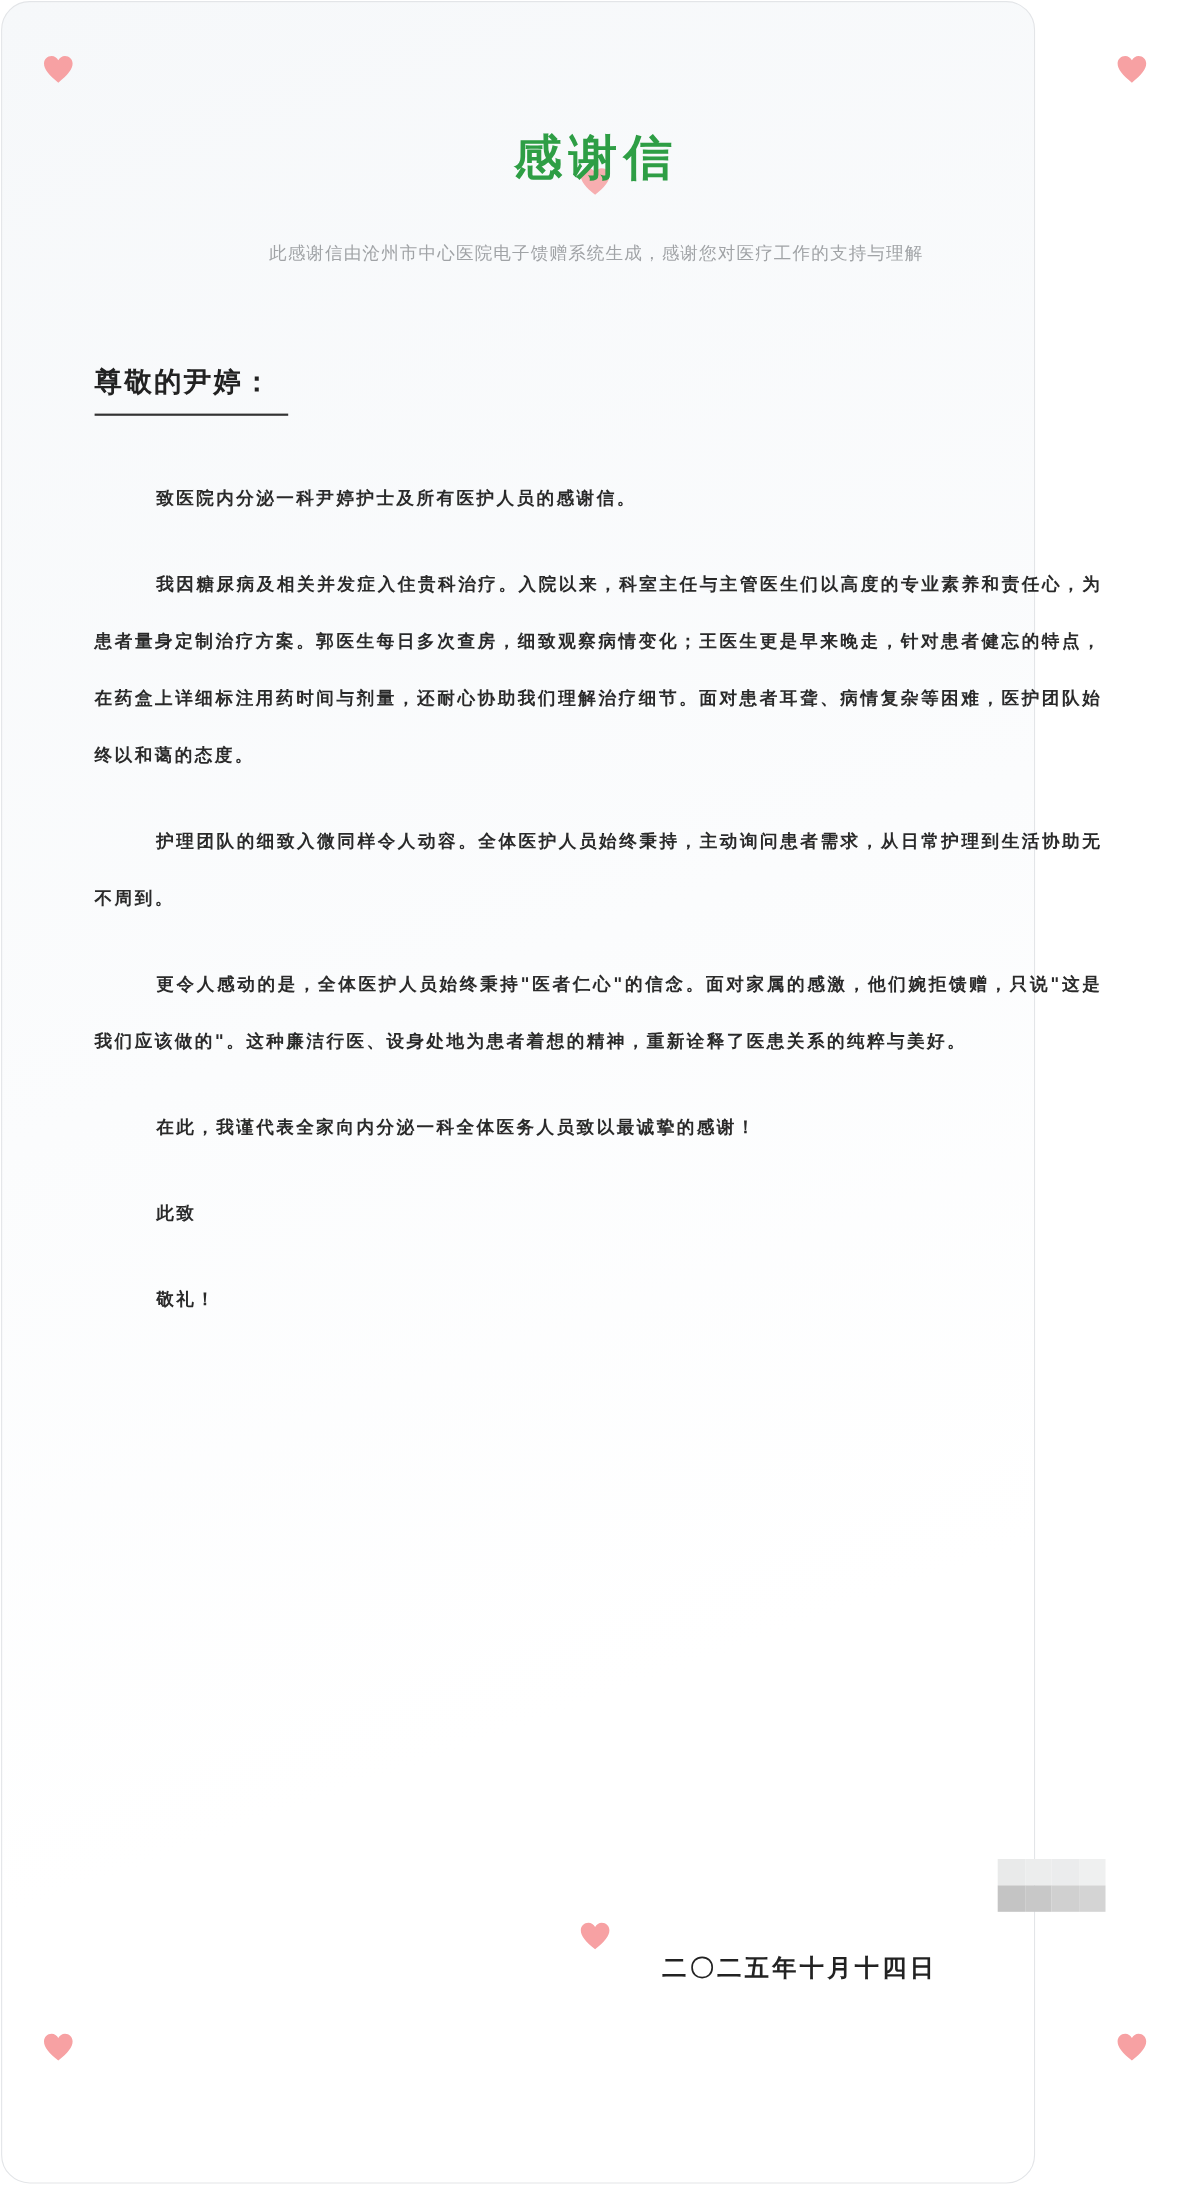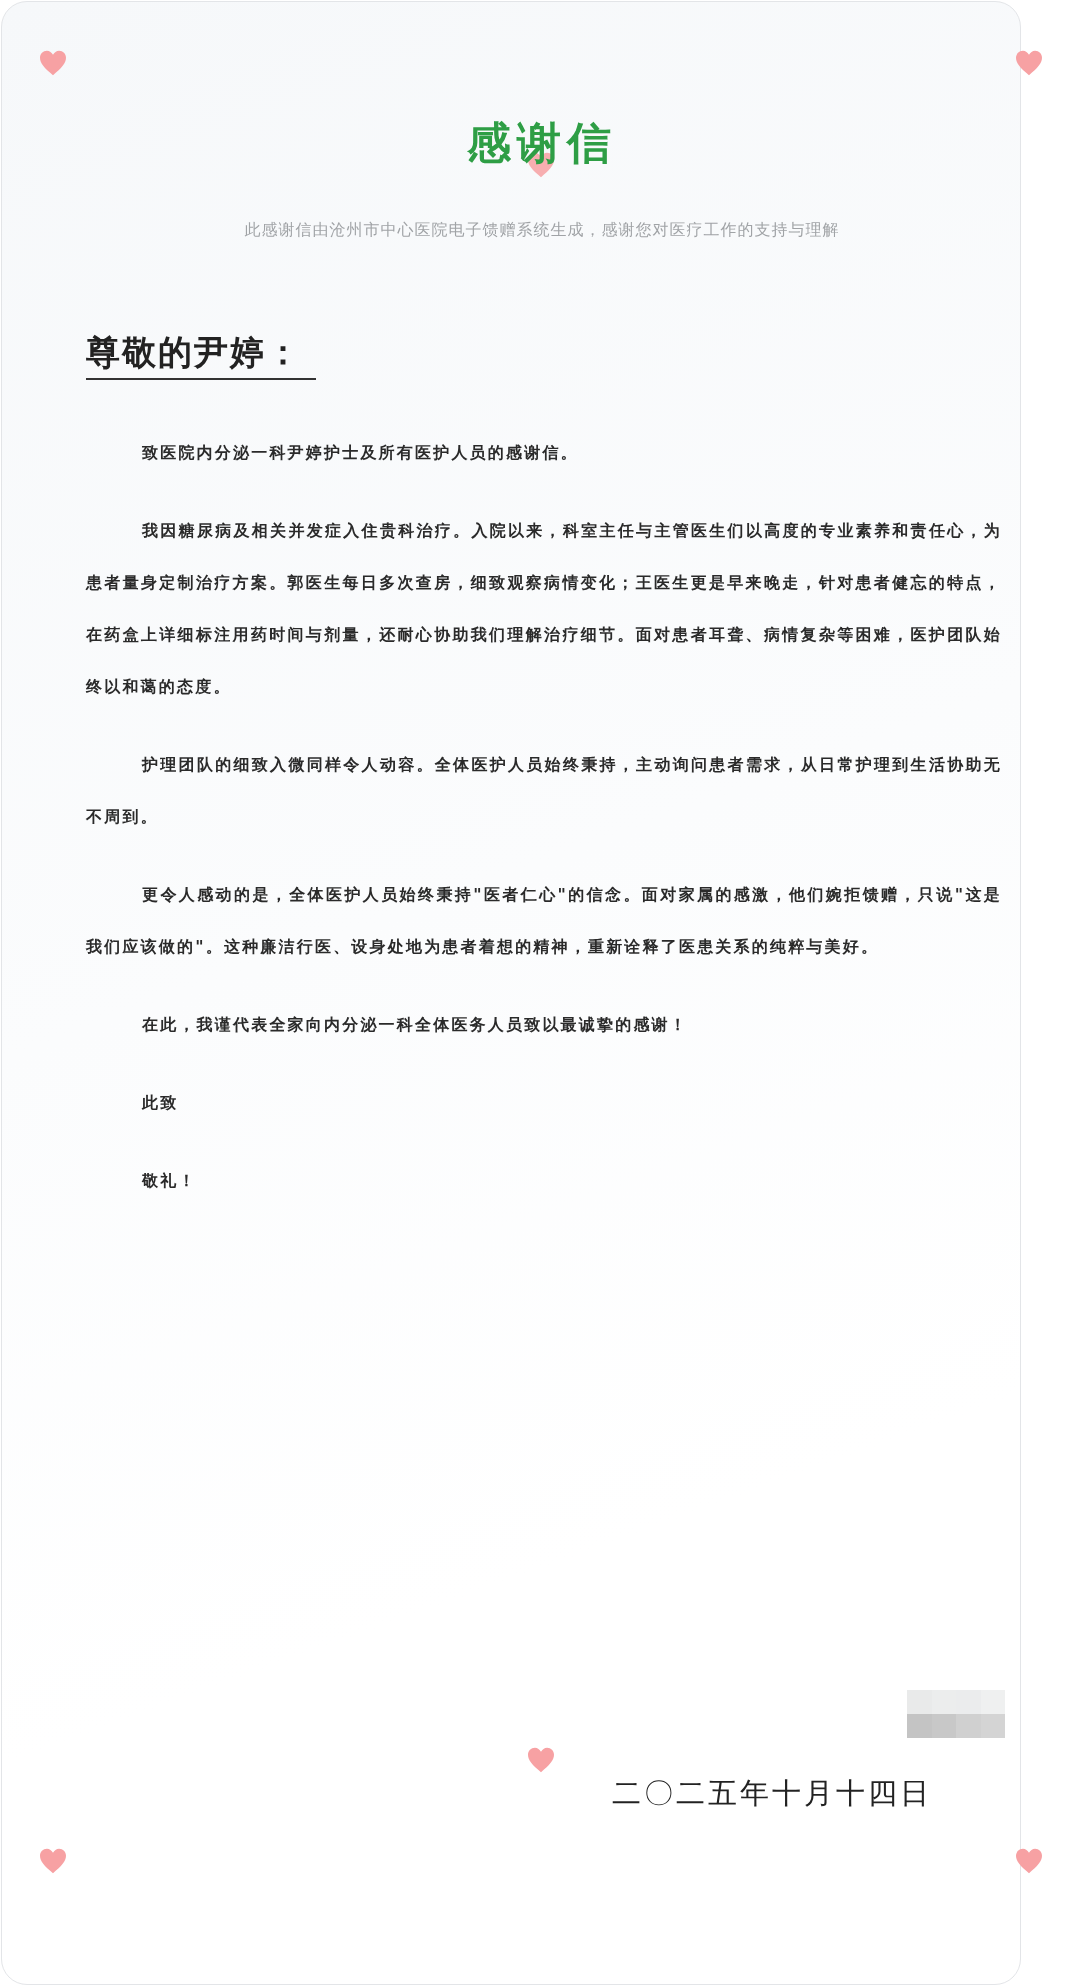--- a/index.html
+++ b/index.html
@@ -4,21 +4,21 @@
 <style>
   html, body { margin: 0; padding: 0; }
   body {
     width: 1080px; height: 1988px;
     background: #ffffff;
     font-family: "DejaVu Serif", "Liberation Serif", serif;
     position: relative; overflow: hidden;
   }
   .card {
     position: absolute; left: 1px; top: 1px;
-    width: 1020px; height: 1984px;
+    width: 940px; height: 1984px;
     border: 1px solid #e3e5e8;
     border-radius: 26px;
     background: linear-gradient(160deg, #f6f8fa 0%, #fbfcfd 45%, #ffffff 75%, #ffffff 100%);
     box-sizing: border-box;
   }
   .heart {
     position: absolute; width: 28px; height: 26px;
     color: #f7a1a3;
   }
   .heart svg { width: 100%; height: 100%; display: block; }
@@ -29,22 +29,22 @@
     color: #2e9e45; letter-spacing: 6px;
     font-family: "DejaVu Serif", serif;
   }
   .subtitle {
     position: absolute; left: 0; width: 1080px; top: 218px;
     text-align: center; font-size: 16px; color: #a0a3a6;
     letter-spacing: 1px;
   }
   .salutation {
     position: absolute; left: 84px; top: 328px;
-    font-size: 34px; font-weight: bold; color: #222;
-    border-bottom: 2px solid #333; padding-bottom: 2px;
+    font-size: 25px; font-weight: bold; color: #222;
+    border-bottom: 2px solid #333; padding-bottom: 13px;
     padding-right: 14px;
     letter-spacing: 2px;
     font-family: Liberation Serif, serif;
   }
   .body {
     position: absolute; left: 84px; top: 425px; width: 916px;
     font-size: 16px; font-weight: bold; color: #2a2a2a;
     line-height: 52px; letter-spacing: 2.2px;
   }
   .body p { margin: 0 0 26px 0; text-indent: 56px; text-align: justify; }
@@ -56,21 +56,21 @@
   .signature-blur div:nth-child(1){background:#e9eaea}
   .signature-blur div:nth-child(2){background:#eceded}
   .signature-blur div:nth-child(3){background:#ebeced}
   .signature-blur div:nth-child(4){background:#eff0f0}
   .signature-blur div:nth-child(5){background:#c4c4c4}
   .signature-blur div:nth-child(6){background:#c8c8c8}
   .signature-blur div:nth-child(7){background:#d0d0d0}
   .signature-blur div:nth-child(8){background:#d4d4d4}
   .date {
     position: absolute; right: 88px; top: 1772px;
-    font-size: 29px; font-weight: normal; color: #222; letter-spacing: 3px;
+    font-size: 22px; font-weight: bold; color: #222; letter-spacing: 3px;
   }
 </style>
 </head>
 <body>
 
 <div class="card">
 
   <div class="heart" style="left:37px;top:48px">
     <svg viewBox="0 0 32 30">
         <path fill="currentColor" d="M16 29 C6 21 1 15 1 9 C1 4.5 4.5 1 9 1 C12 1 14.5 3 16 5.5 C17.5 3 20 1 23 1 C27.5 1 31 4.5 31 9 C31 15 26 21 16 29Z"></path>

